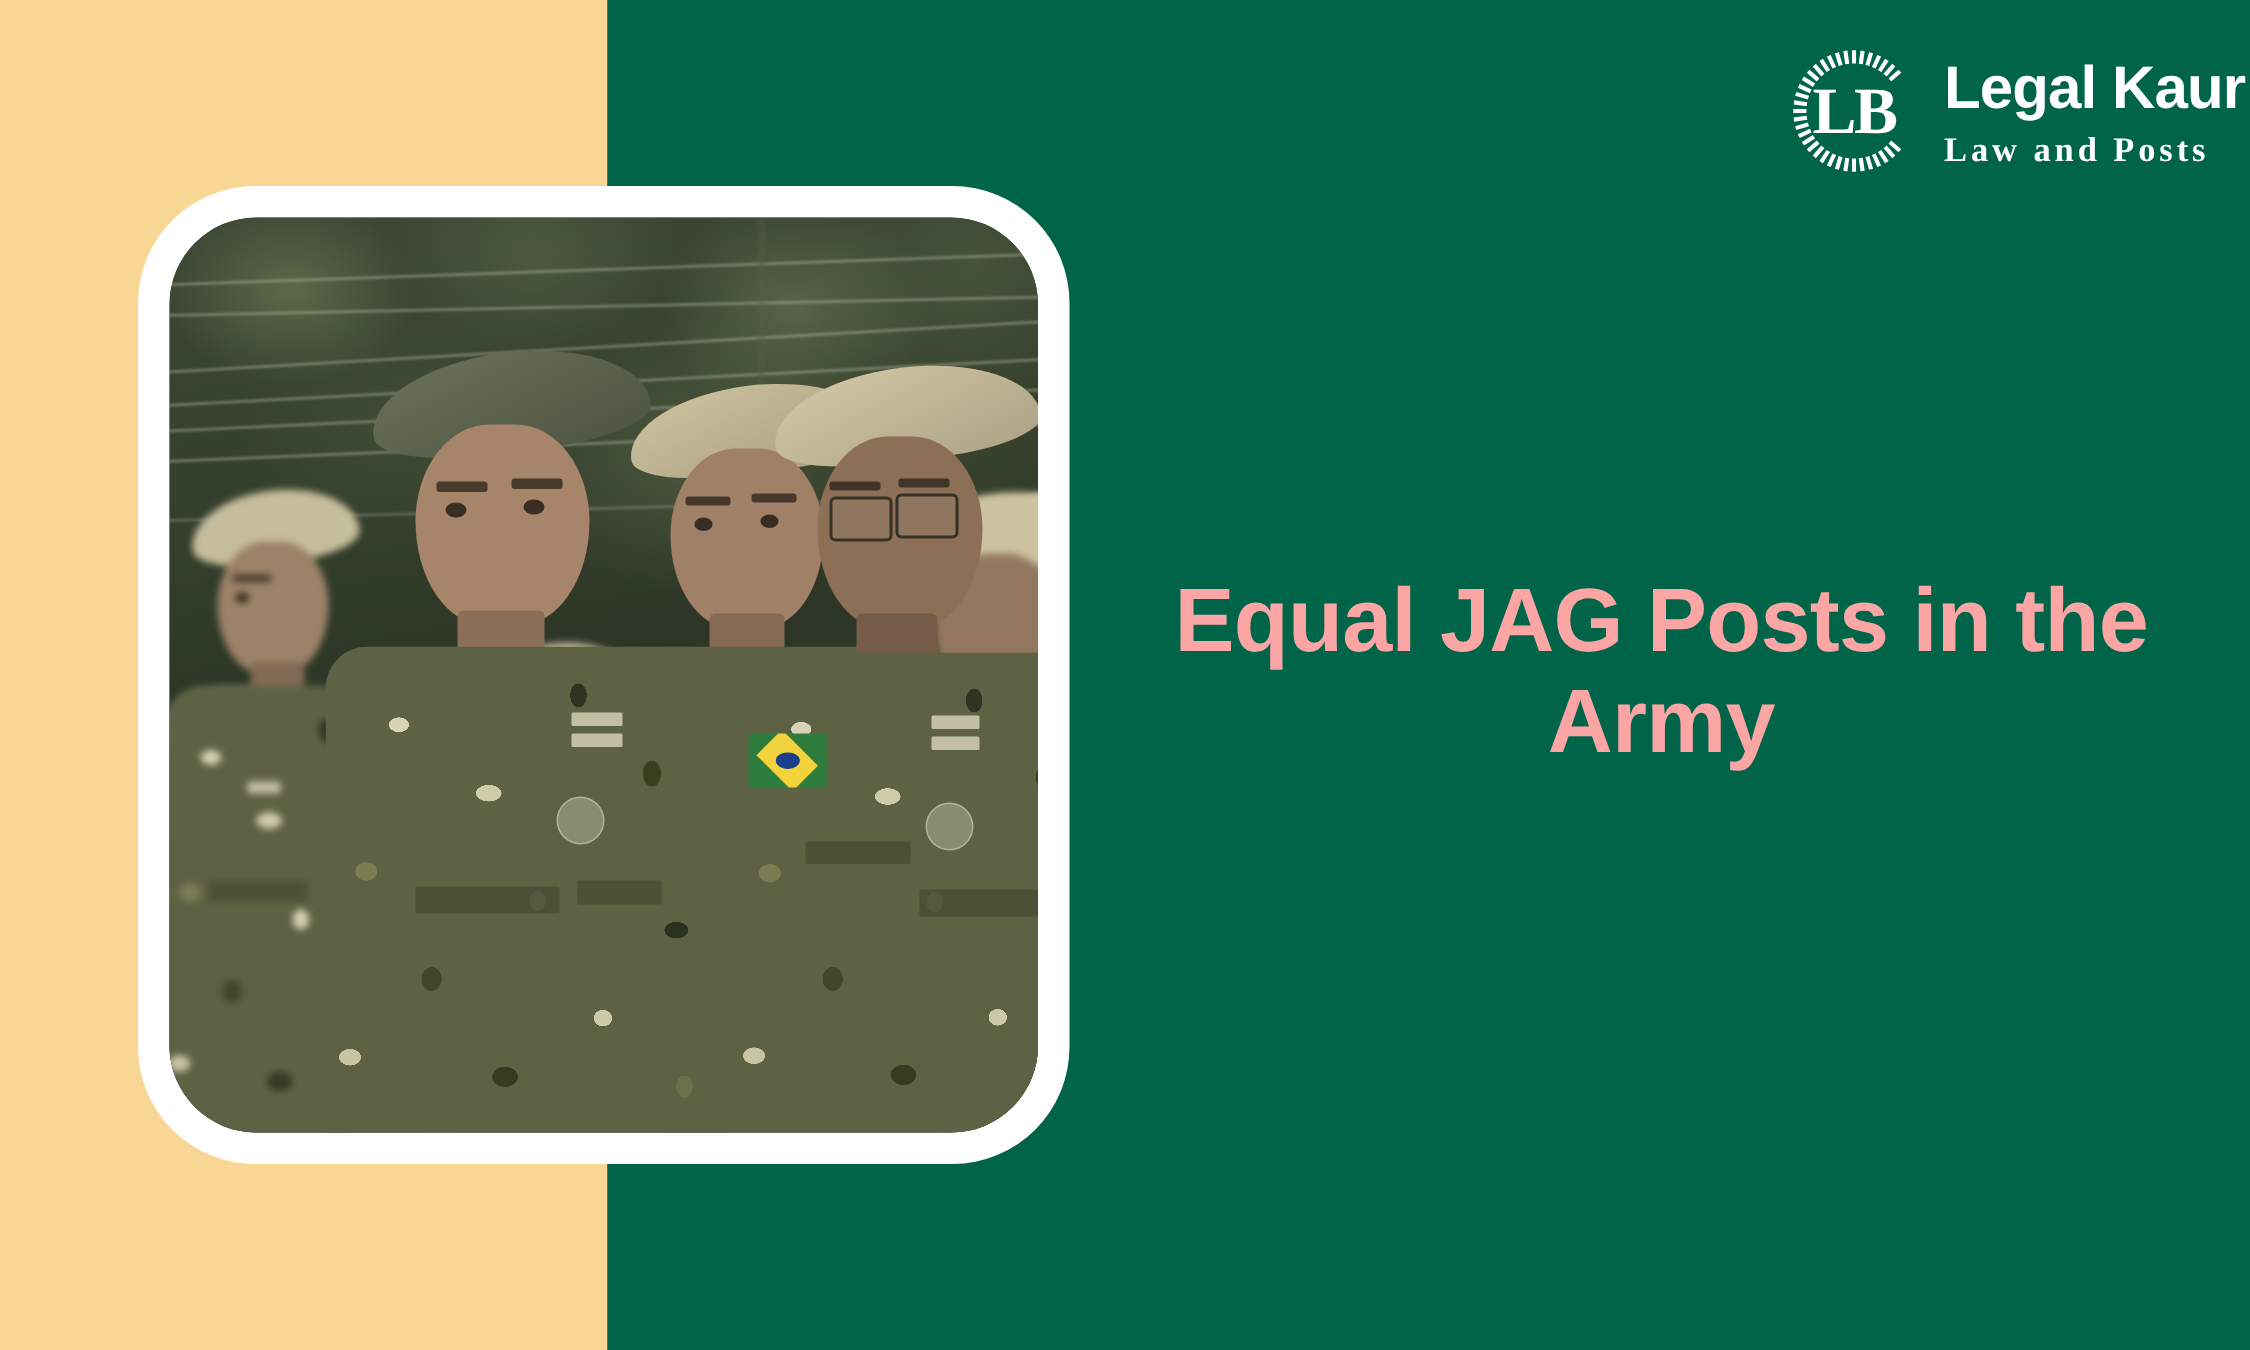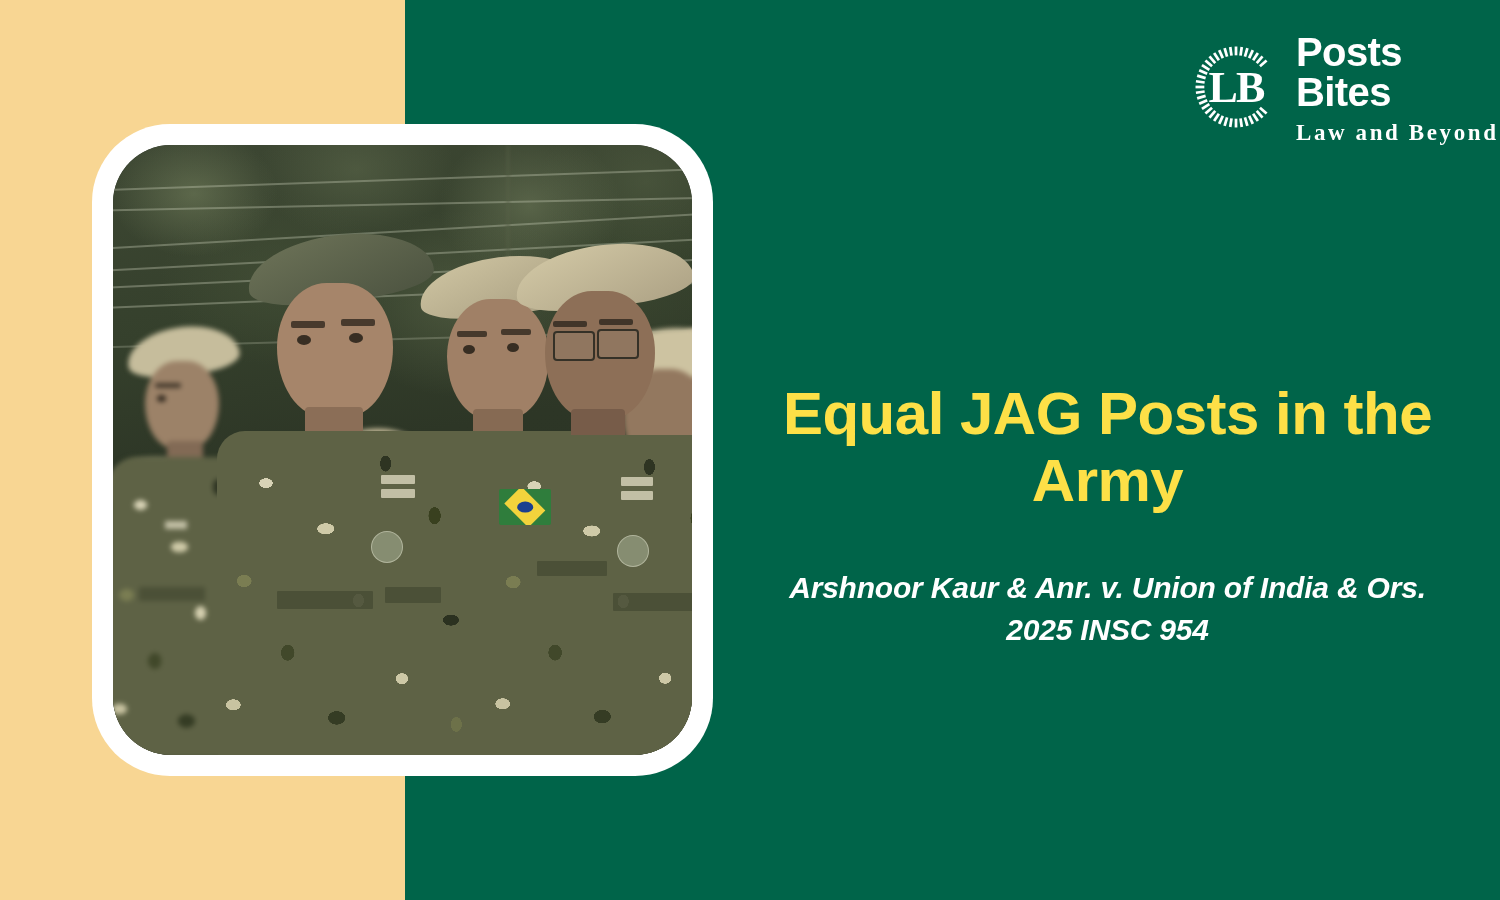--- a/index.html
+++ b/index.html
@@ -217,21 +217,21 @@
     width: 725px;
     text-align: center;
   }
   .headline {
     margin: 0;
     font-family: "Liberation Sans", sans-serif;
     font-weight: 700;
     font-size: 60px;
     line-height: 1.12;
     letter-spacing: -0.5px;
-    color: #fde047;
+    color: #fca5a5;
   }
   .subline {
     margin: 53px 0 0 0;
     font-family: "Liberation Sans", sans-serif;
     font-weight: 700;
     font-style: italic;
     font-size: 30px;
     line-height: 1.38;
     letter-spacing: -0.2px;
     color: #ffffff;
@@ -392,24 +392,20 @@
           <div class="torso" style="left:10px; top:154px; width:164px; height:316px;"></div>
 
         </div>
 
       </div>
     </div>
   </div>
 
   <div class="content">
     <h1 class="headline">Equal JAG Posts in the Army</h1>
-    <p class="subline">
-      <span>Arshnoor Kaur &amp; Anr. v. Union of India &amp; Ors.</span><br>
-      <span>2025 INSC 954</span>
-    </p>
   </div>
 
   <div class="logo">
     <div class="logo-mark">
       <svg viewBox="0 0 100 100" aria-hidden="true">
         <g id="ticks" fill="#ffffff">
             <line x1="50.00" y1="14.00" x2="50.00" y2="4.00" stroke="#ffffff" stroke-width="3.1" stroke-linecap="butt"></line>
             <line x1="55.12" y1="14.37" x2="56.55" y2="4.47" stroke="#ffffff" stroke-width="3.1" stroke-linecap="butt"></line>
             <line x1="60.14" y1="15.46" x2="62.96" y2="5.86" stroke="#ffffff" stroke-width="3.1" stroke-linecap="butt"></line>
             <line x1="64.95" y1="17.25" x2="69.11" y2="8.16" stroke="#ffffff" stroke-width="3.1" stroke-linecap="butt"></line>
@@ -442,18 +438,18 @@
             <line x1="26.43" y1="22.79" x2="19.88" y2="15.24" stroke="#ffffff" stroke-width="3.1" stroke-linecap="butt"></line>
             <line x1="30.54" y1="19.71" x2="25.13" y2="11.30" stroke="#ffffff" stroke-width="3.1" stroke-linecap="butt"></line>
             <line x1="35.05" y1="17.25" x2="30.89" y2="8.16" stroke="#ffffff" stroke-width="3.1" stroke-linecap="butt"></line>
             <line x1="39.86" y1="15.46" x2="37.04" y2="5.86" stroke="#ffffff" stroke-width="3.1" stroke-linecap="butt"></line>
             <line x1="44.88" y1="14.37" x2="43.45" y2="4.47" stroke="#ffffff" stroke-width="3.1" stroke-linecap="butt"></line>
           </g>
         <text x="50" y="50" text-anchor="middle" dominant-baseline="central" font-family="Liberation Serif, serif" font-weight="700" font-size="50" fill="#ffffff" letter-spacing="-2">LB</text>
       </svg>
     </div>
     <div class="logo-words">
-      <div class="logo-title">Posts Bites</div>
-      <div class="logo-tagline">Law and Beyond</div>
+      <div class="logo-title">Legal Kaur</div>
+      <div class="logo-tagline">Law and Posts</div>
     </div>
   </div>
 
 </div>
 
 </body></html>

